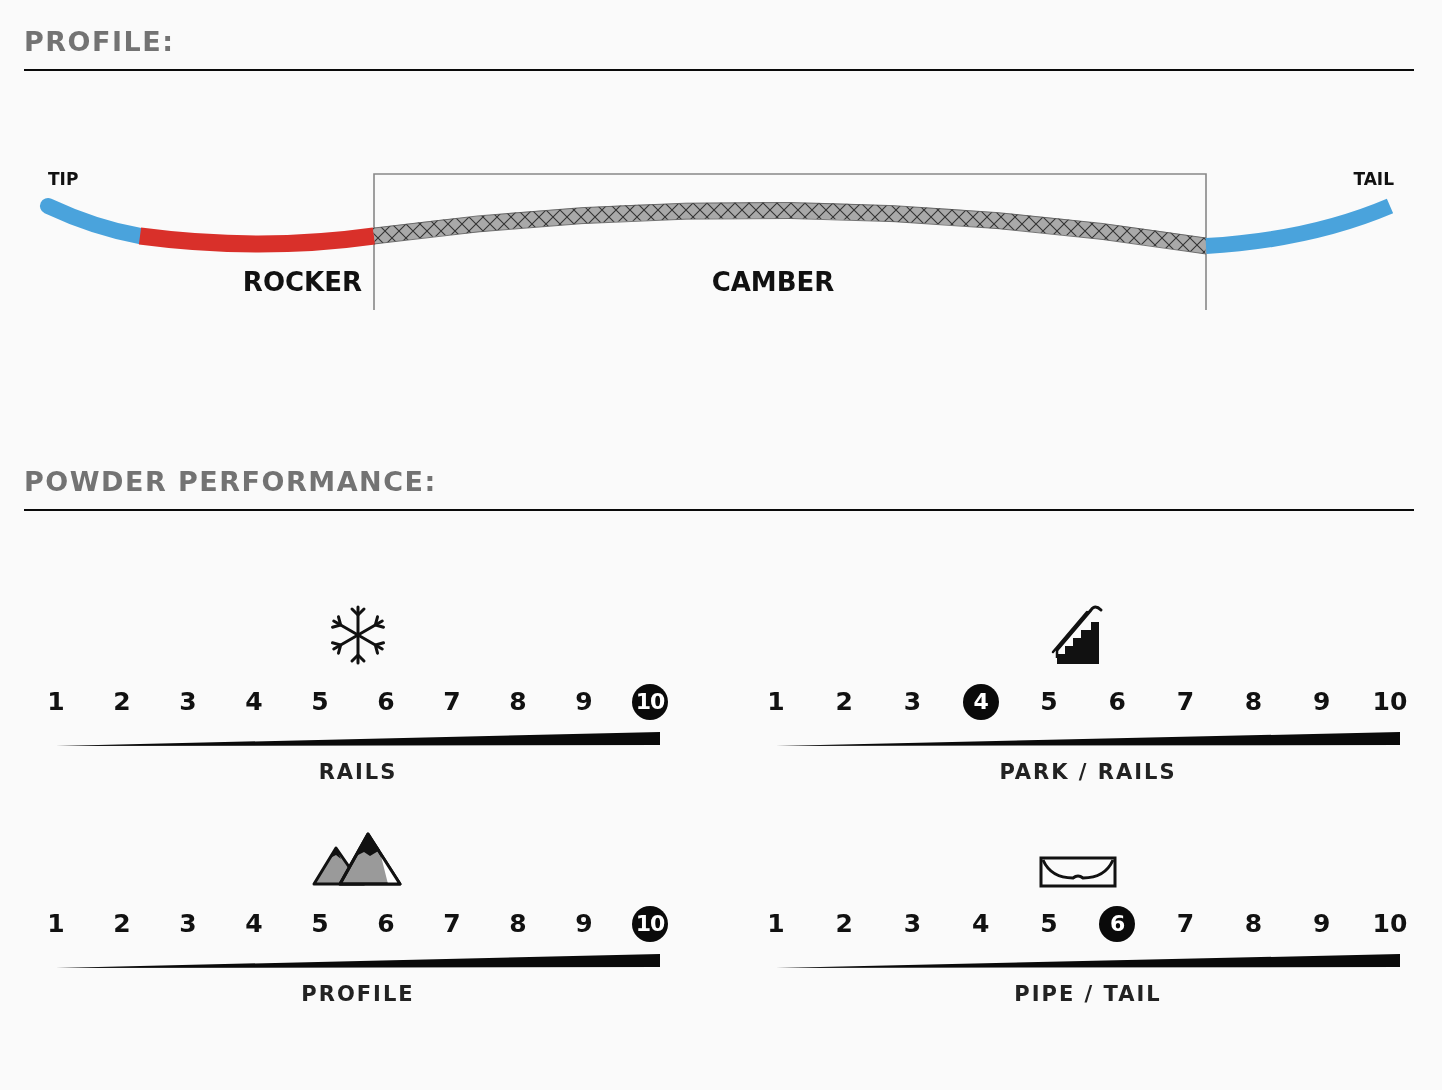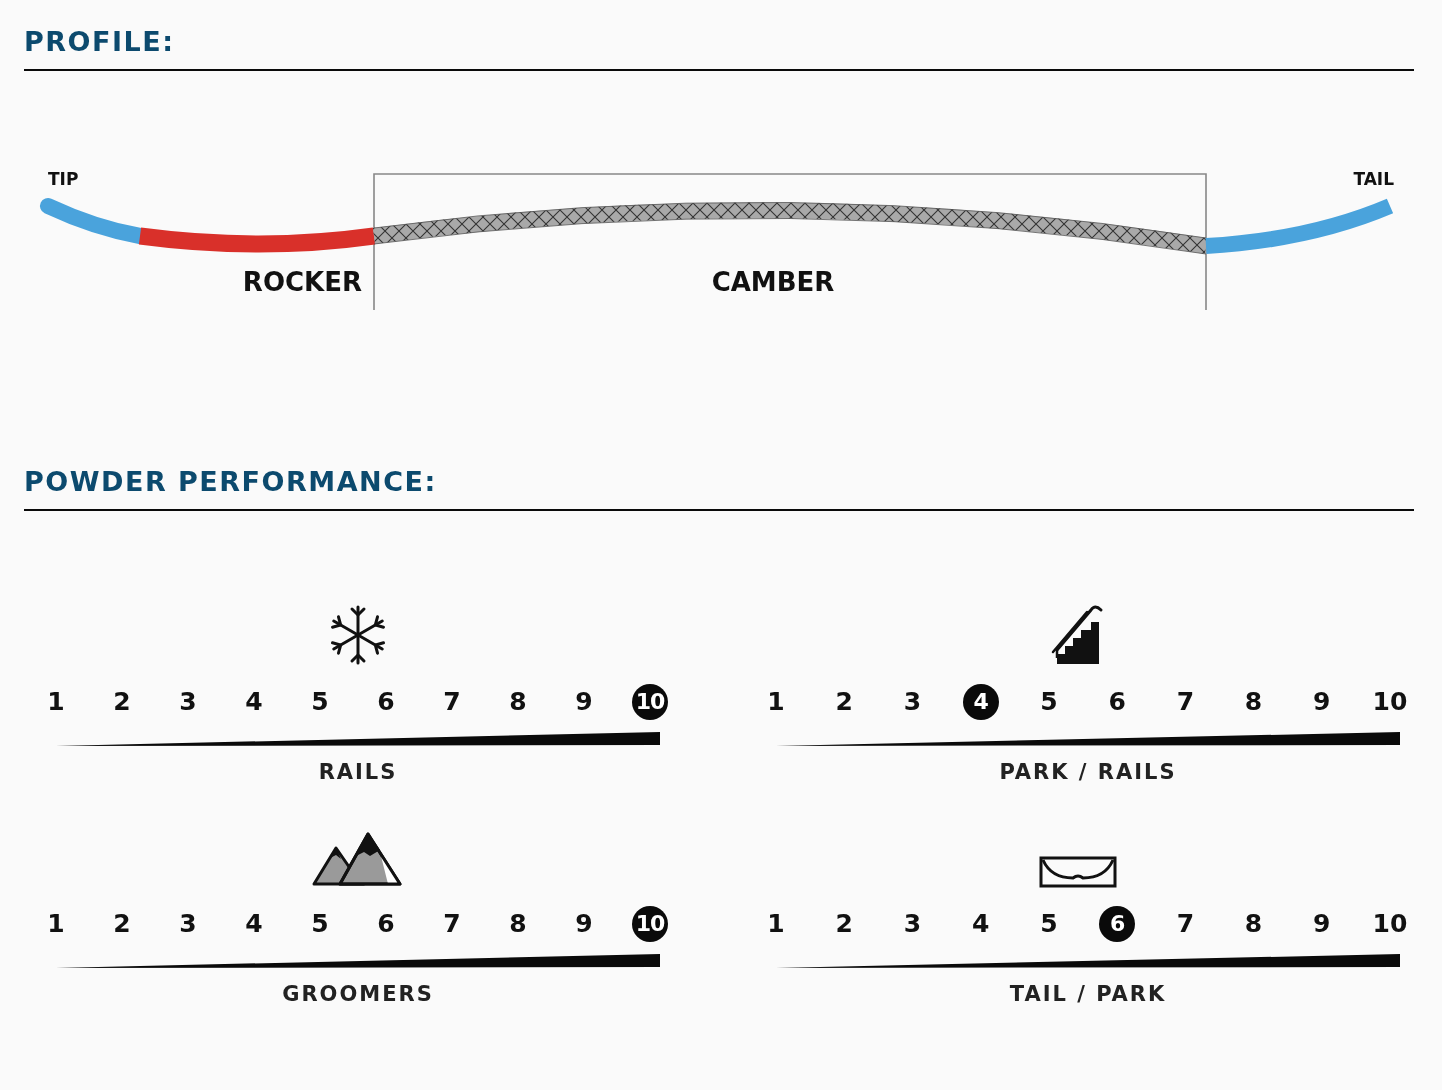--- a/index.html
+++ b/index.html
@@ -7,21 +7,21 @@
       width: 1442px; height: 1090px;
       background: #fafafa;
       font-family: "DejaVu Sans", sans-serif;
       color: #111;
       position: relative;
       overflow: hidden;
     }
     .section-title {
       position: absolute; left: 24px;
       font-weight: bold; font-size: 27px; letter-spacing: 1.5px;
-      color: #0c4a6e;
+      color: #737373;
       font-family: "DejaVu Sans", sans-serif;
     }
     .rule {
       position: absolute; left: 24px; width: 1390px; height: 2px; background: #0a0a0a;
     }
     #profile-svg { position: absolute; left: 0; top: 140px; }
     .label-sm { font-family: "DejaVu Sans", sans-serif; font-weight: bold; font-size: 17px; fill: #111; }
     .label-md { font-family: "DejaVu Sans", sans-serif; font-weight: bold; font-size: 26px; fill: #111; }
 
     .meter {
@@ -170,21 +170,21 @@
       <div class="num" style="left: 282px;">5</div>
       <div class="num" style="left: 348px;">6</div>
       <div class="num" style="left: 414px;">7</div>
       <div class="num" style="left: 480px;">8</div>
       <div class="num" style="left: 546px;">9</div>
       <div class="num active" style="left: 612px;">10</div>
     </div>
   <svg class="meter-bar" width="640" height="20">
     <polygon points="18,18 622,4 622,17" fill="#0a0a0a"></polygon>
   </svg>
-  <div class="meter-label">GROOMERS</div>
+  <div class="meter-label">PROFILE</div>
 </div>
 
 <div class="meter" style="left:758px; top:822px;">
   <div class="meter-icon">
     <svg width="90" height="70" viewBox="0 0 90 70">
       <rect x="8" y="36" width="74" height="28" fill="none" stroke="#111" stroke-width="3"></rect>
       <path d="M10 38 Q 18 56 40 56 Q 45 52 50 56 Q 72 56 80 38" fill="none" stroke="#111" stroke-width="3"></path>
     </svg>
   </div>
   <div class="meter-nums">
@@ -195,14 +195,14 @@
       <div class="num" style="left: 290.889px;">5</div>
       <div class="num active" style="left: 359.111px;">6</div>
       <div class="num" style="left: 427.333px;">7</div>
       <div class="num" style="left: 495.556px;">8</div>
       <div class="num" style="left: 563.778px;">9</div>
       <div class="num" style="left: 632px;">10</div>
     </div>
   <svg class="meter-bar" width="660" height="20">
     <polygon points="18,18 642,4 642,17" fill="#0a0a0a"></polygon>
   </svg>
-  <div class="meter-label" style="width:660px;">TAIL / PARK</div>
+  <div class="meter-label" style="width:660px;">PIPE / TAIL</div>
 </div>
 
 </body></html>

